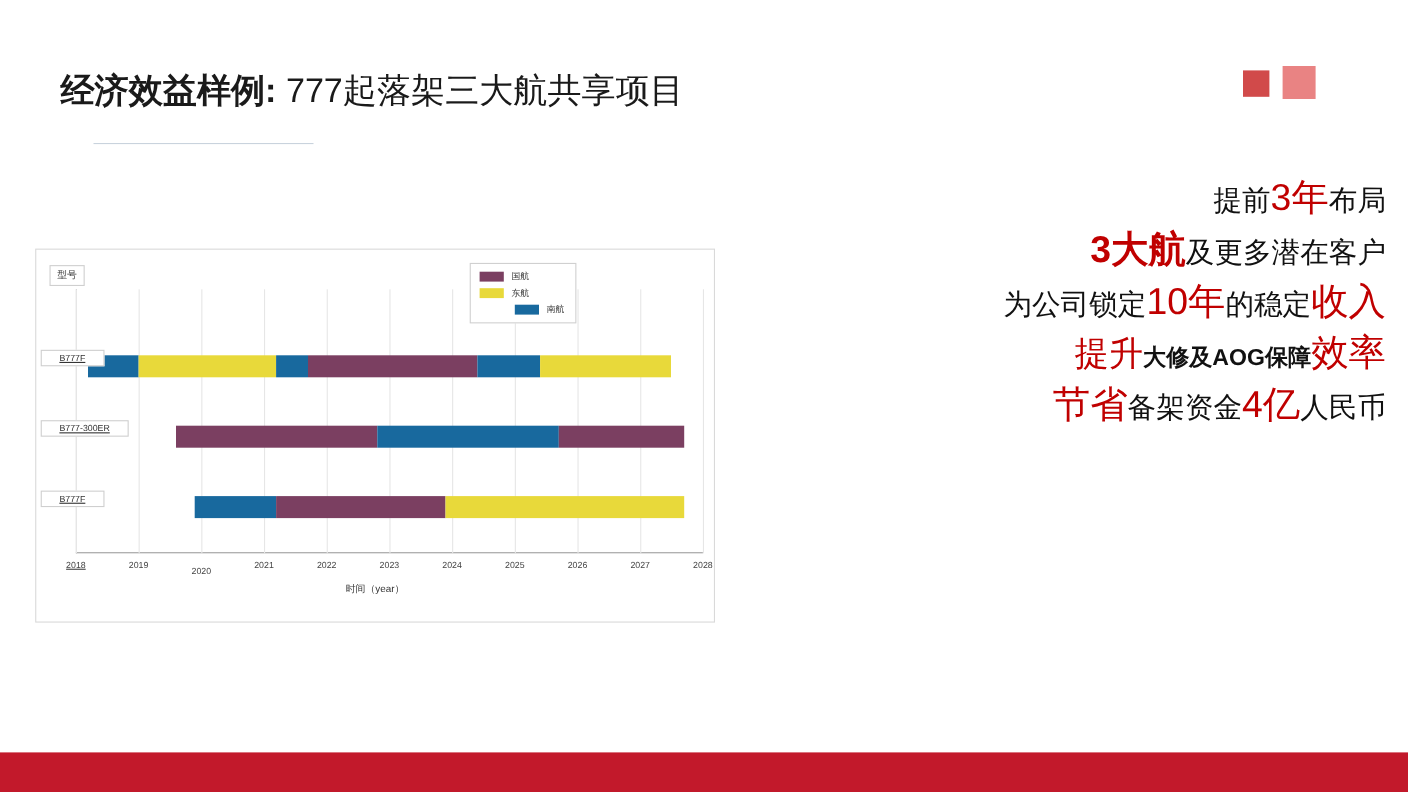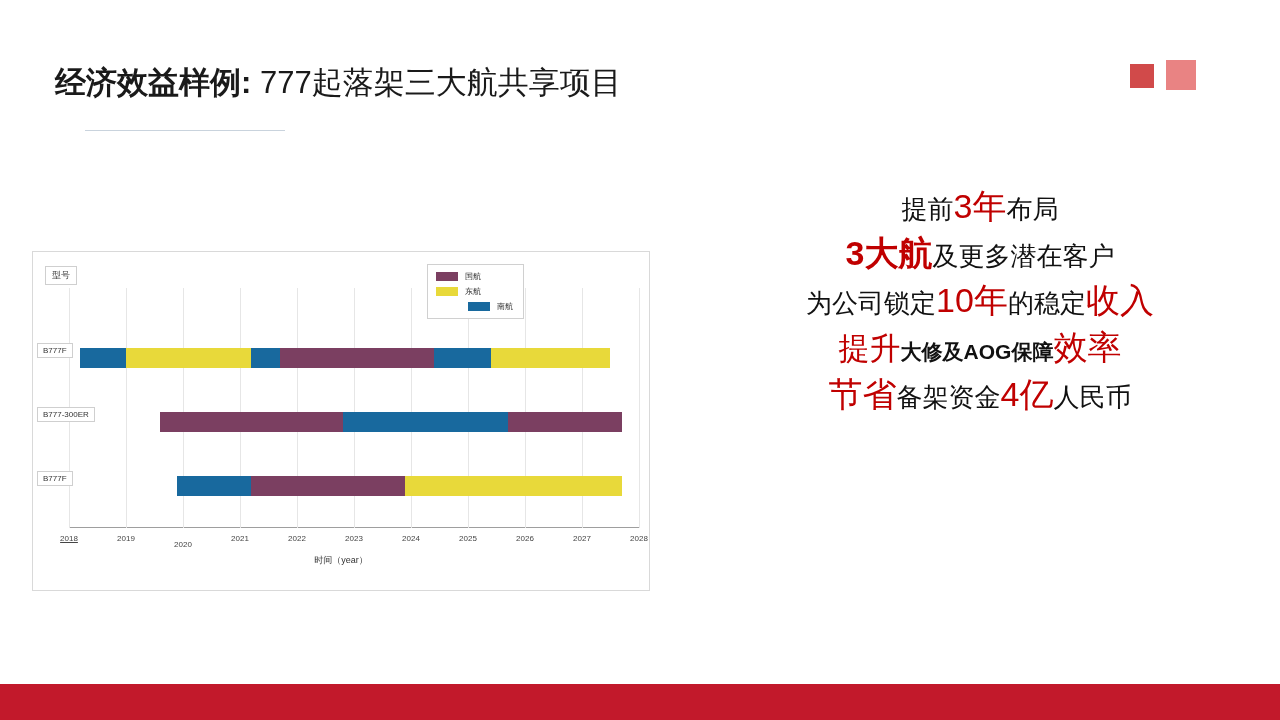--- a/index.html
+++ b/index.html
@@ -52,21 +52,20 @@
     background: #c2192b;
   }
 
   
   #chart-panel {
     position: absolute;
     left: 32px; top: 226px;
     width: 618px; height: 340px;
     background: #ffffff;
     border: 1px solid #d9d9d9;
-    margin-top: 25px;
   }
   #chart-axislabel-y {
     position: absolute;
     left: 12px; top: 14px;
     font-size: 9px; color: #404040;
     border: 1px solid #cfcfcf;
     padding: 2px 6px;
     background: #fff;
   }
   #plot-area {
@@ -91,22 +90,23 @@
     left: 0; right: 0; bottom: 0;
     height: 1px; background: #9e9e9e;
   }
   .row-label {
     position: absolute;
     left: 4px;
     font-size: 8px;
     color: #333;
     border: 1px solid #cfcfcf;
     background: #fff;
-    padding: 2px 5px;
-    white-space: nowrap;
+    padding: 2px 16px;
+    white-space: nowrap;
+    text-decoration: underline;
   }
   .bar-seg {
     position: absolute;
     height: 20px;
   }
   .tick-label {
     position: absolute;
     font-size: 8px;
     color: #444;
     transform: translateX(-50%);
@@ -135,23 +135,23 @@
   .legend-row:last-child { margin-bottom: 0; padding-left: 32px; }
   .legend-swatch {
     width: 22px; height: 9px;
     margin-right: 7px;
   }
   .legend-text { font-size: 8px; color: #333; }
 
   
   #right-text {
     position: absolute;
-    left: 700px; top: 184px;
+    left: 700px; top: 158px;
     width: 560px;
-    text-align: center;
+    text-align: right;
     color: #1a1a1a;
   }
   .tline {
     line-height: 1.32;
     margin-bottom: 2px;
     white-space: nowrap;
   }
   .sm  { font-size: 21px; }
   .md  { font-size: 26px; }
   .lg  { font-size: 31px; }

